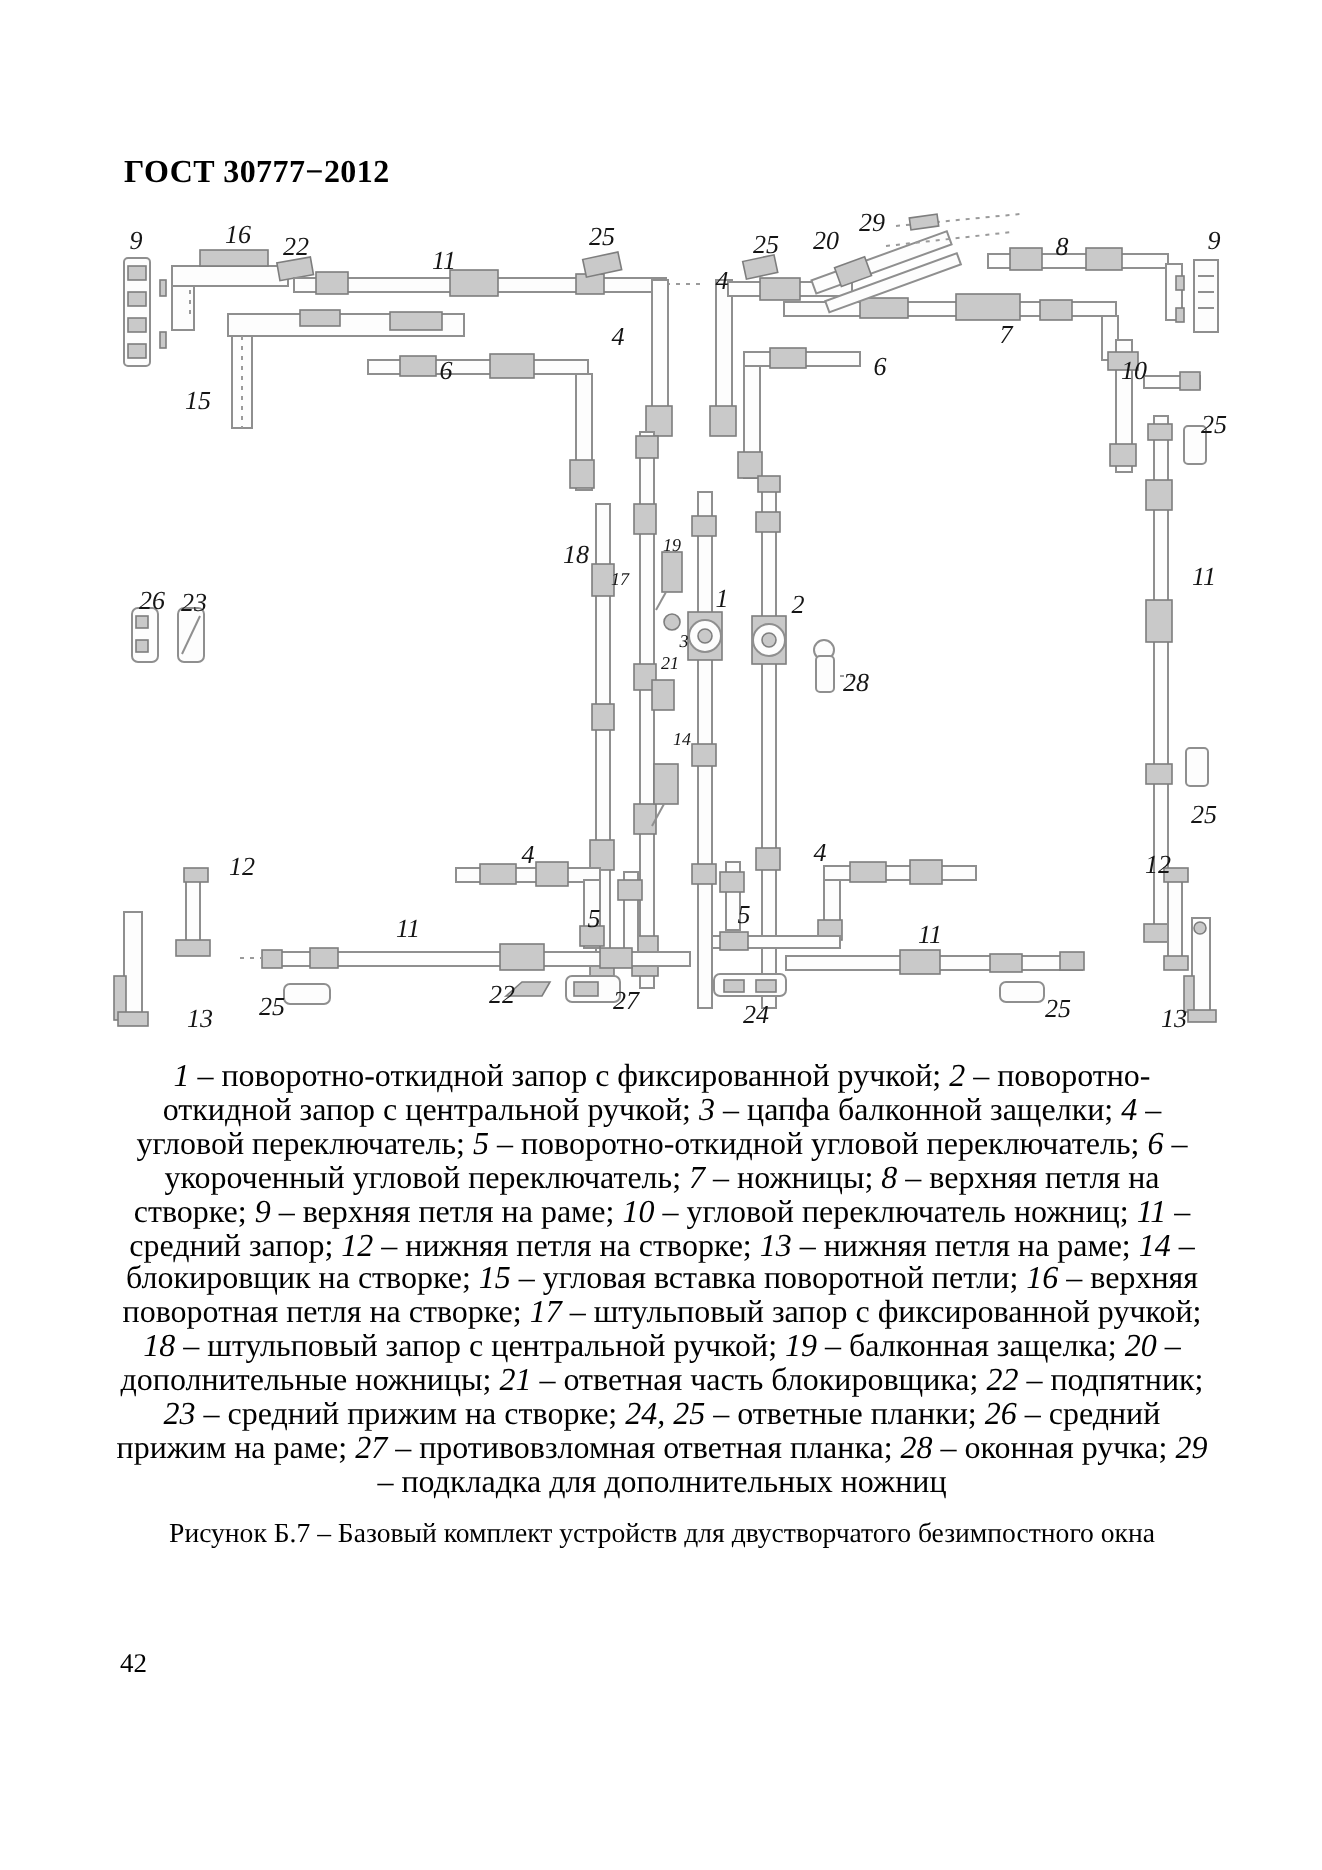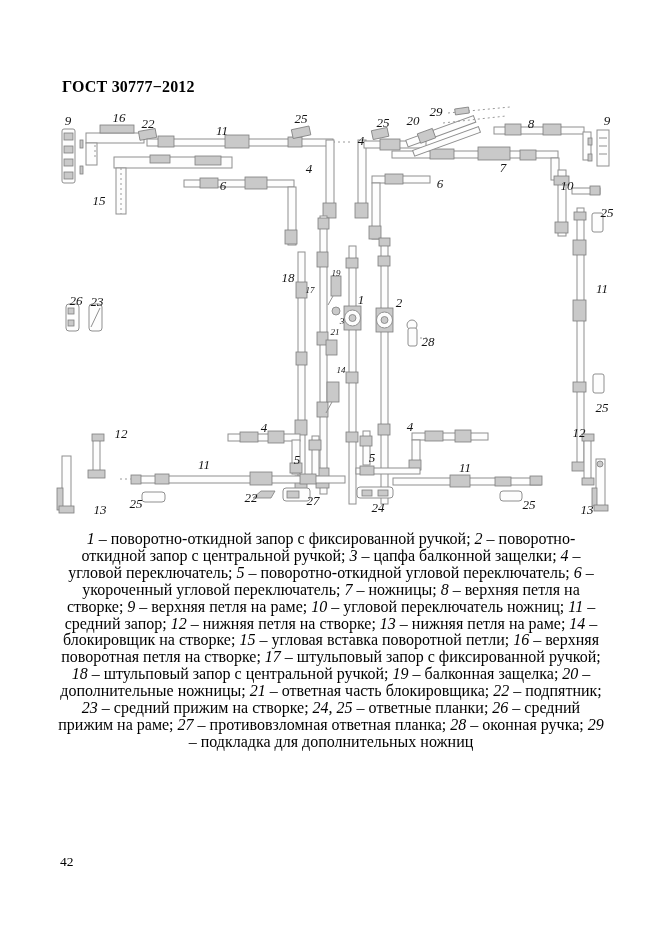--- a/index.html
+++ b/index.html
@@ -24,21 +24,21 @@
   .dls{font-size:9px;line-height:9px;}
   .legend{
     position:absolute;left:58px;top:531px;width:546px;
     font-size:16px;line-height:16.9px;text-align:center;
   }
   .legend i{font-style:italic;}
   .caption{
     position:absolute;left:58px;top:759px;width:546px;
     font-size:13.8px;text-align:center;
   }
-  .pageno{position:absolute;left:60px;top:824px;font-size:13.5px;margin-top:30px;}
+  .pageno{position:absolute;left:60px;top:824px;font-size:13.5px;}
 </style>
 </head>
 <body>
 
 <div class="page">
 
   <div class="doc-header">ГОСТ 30777−2012</div>
 
   <div class="figure-area">
     <svg class="diagram" width="661" height="530" viewBox="0 0 661 530" xmlns="http://www.w3.org/2000/svg">
@@ -260,16 +260,17 @@
     <span class="dl" style="left:465px;top:467px">11</span>
     <span class="dl" style="left:378px;top:507px">24</span>
     <span class="dl" style="left:529px;top:504px">25</span>
     <span class="dl" style="left:602px;top:407px">25</span>
     <span class="dl" style="left:579px;top:432px">12</span>
     <span class="dl" style="left:587px;top:509px">13</span>
   </div>
 
   <div class="legend"><span><i>1</i> – поворотно-откидной запор с фиксированной ручкой; </span><span><i>2</i> – поворотно-откидной запор с центральной ручкой; </span><span><i>3</i> – цапфа балконной защелки; </span><span><i>4</i> – угловой переключатель; </span><span><i>5</i> – поворотно-откидной угловой переключатель; </span><span><i>6</i> – укороченный угловой переключатель; </span><span><i>7</i> – ножницы; </span><span><i>8</i> – верхняя петля на створке; </span><span><i>9</i> – верхняя петля на раме; </span><span><i>10</i> – угловой переключатель ножниц; </span><span><i>11</i> – средний запор; </span><span><i>12</i> – нижняя петля на створке; </span><span><i>13</i> – нижняя петля на раме; </span><span><i>14</i> – блокировщик на створке; </span><span><i>15</i> – угловая вставка поворотной петли; </span><span><i>16</i> – верхняя поворотная петля на створке; </span><span><i>17</i> – штульповый запор с фиксированной ручкой; </span><span><i>18</i> – штульповый запор с центральной ручкой; </span><span><i>19</i> – балконная защелка; </span><span><i>20</i> – дополнительные ножницы; </span><span><i>21</i> – ответная часть блокировщика; </span><span><i>22</i> – подпятник; </span><span><i>23</i> – средний прижим на створке; </span><span><i>24, 25</i> – ответные планки; </span><span><i>26</i> – средний прижим на раме; </span><span><i>27</i> – противовзломная ответная планка; </span><span><i>28</i> – оконная ручка; </span><span><i>29</i> – подкладка для дополнительных ножниц</span></div>
 
+  <div class="caption">Рисунок Б.7 – Базовый комплект устройств для двустворчатого безимпостного окна</div>
 
   <div class="pageno">42</div>
 
 </div>
 
 </body></html>

